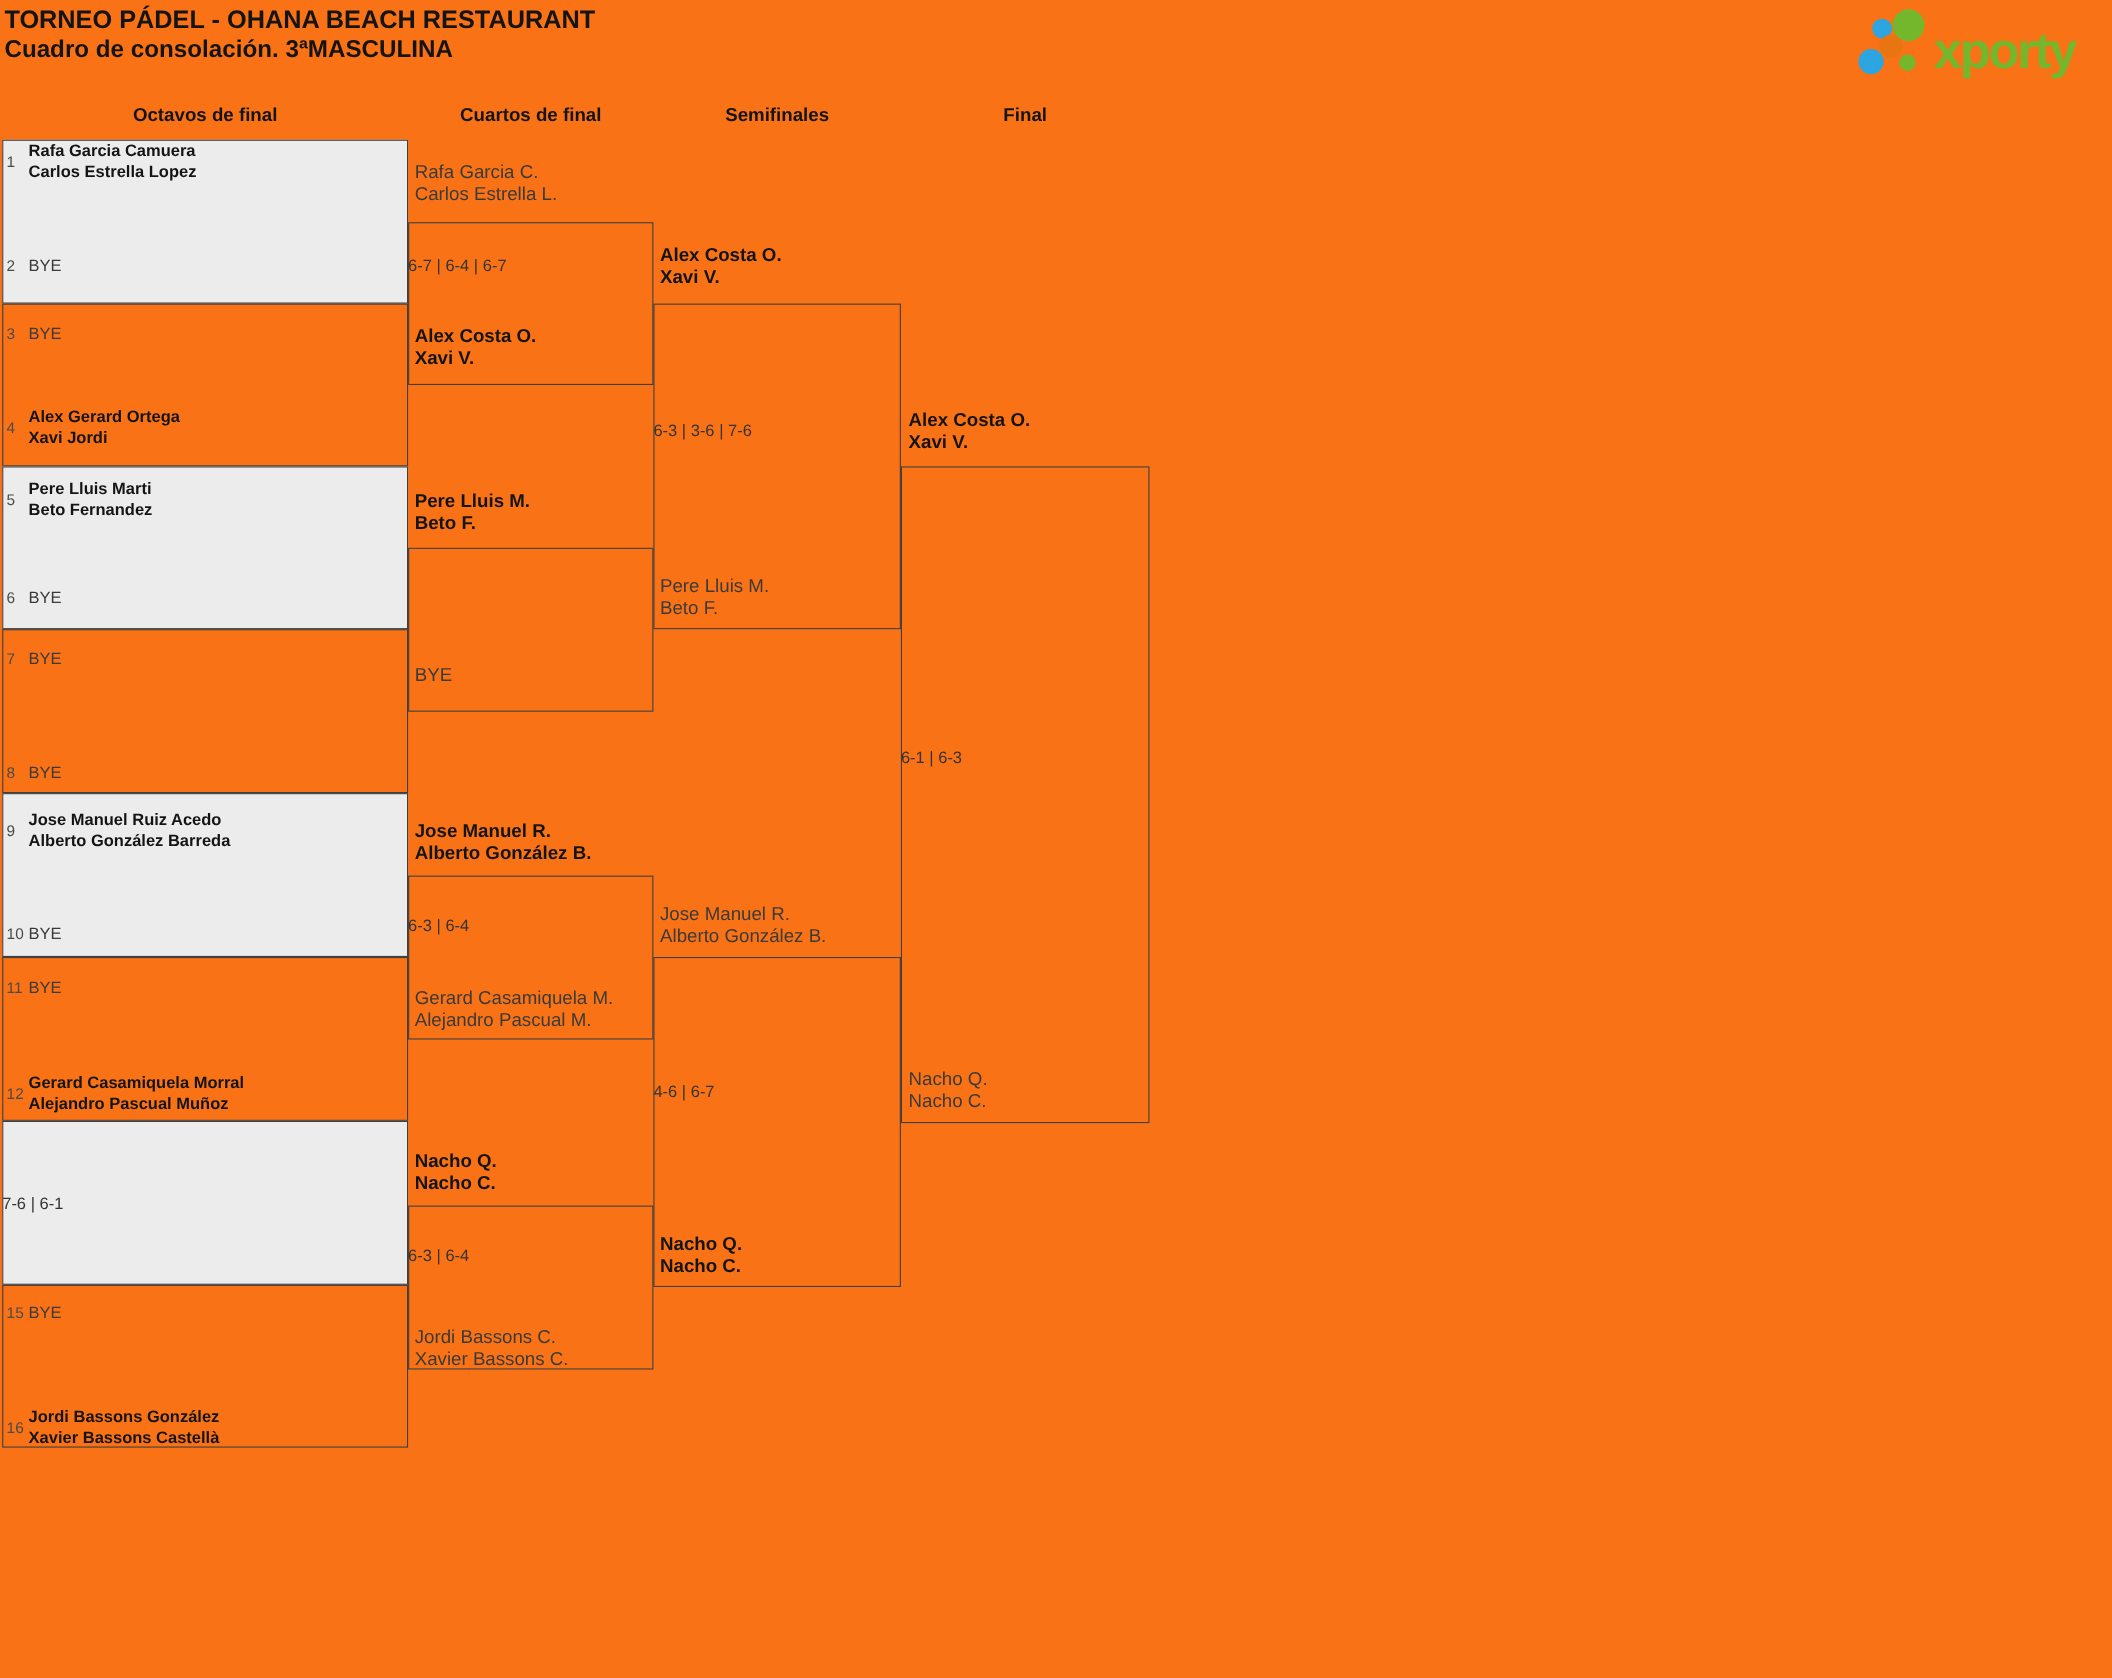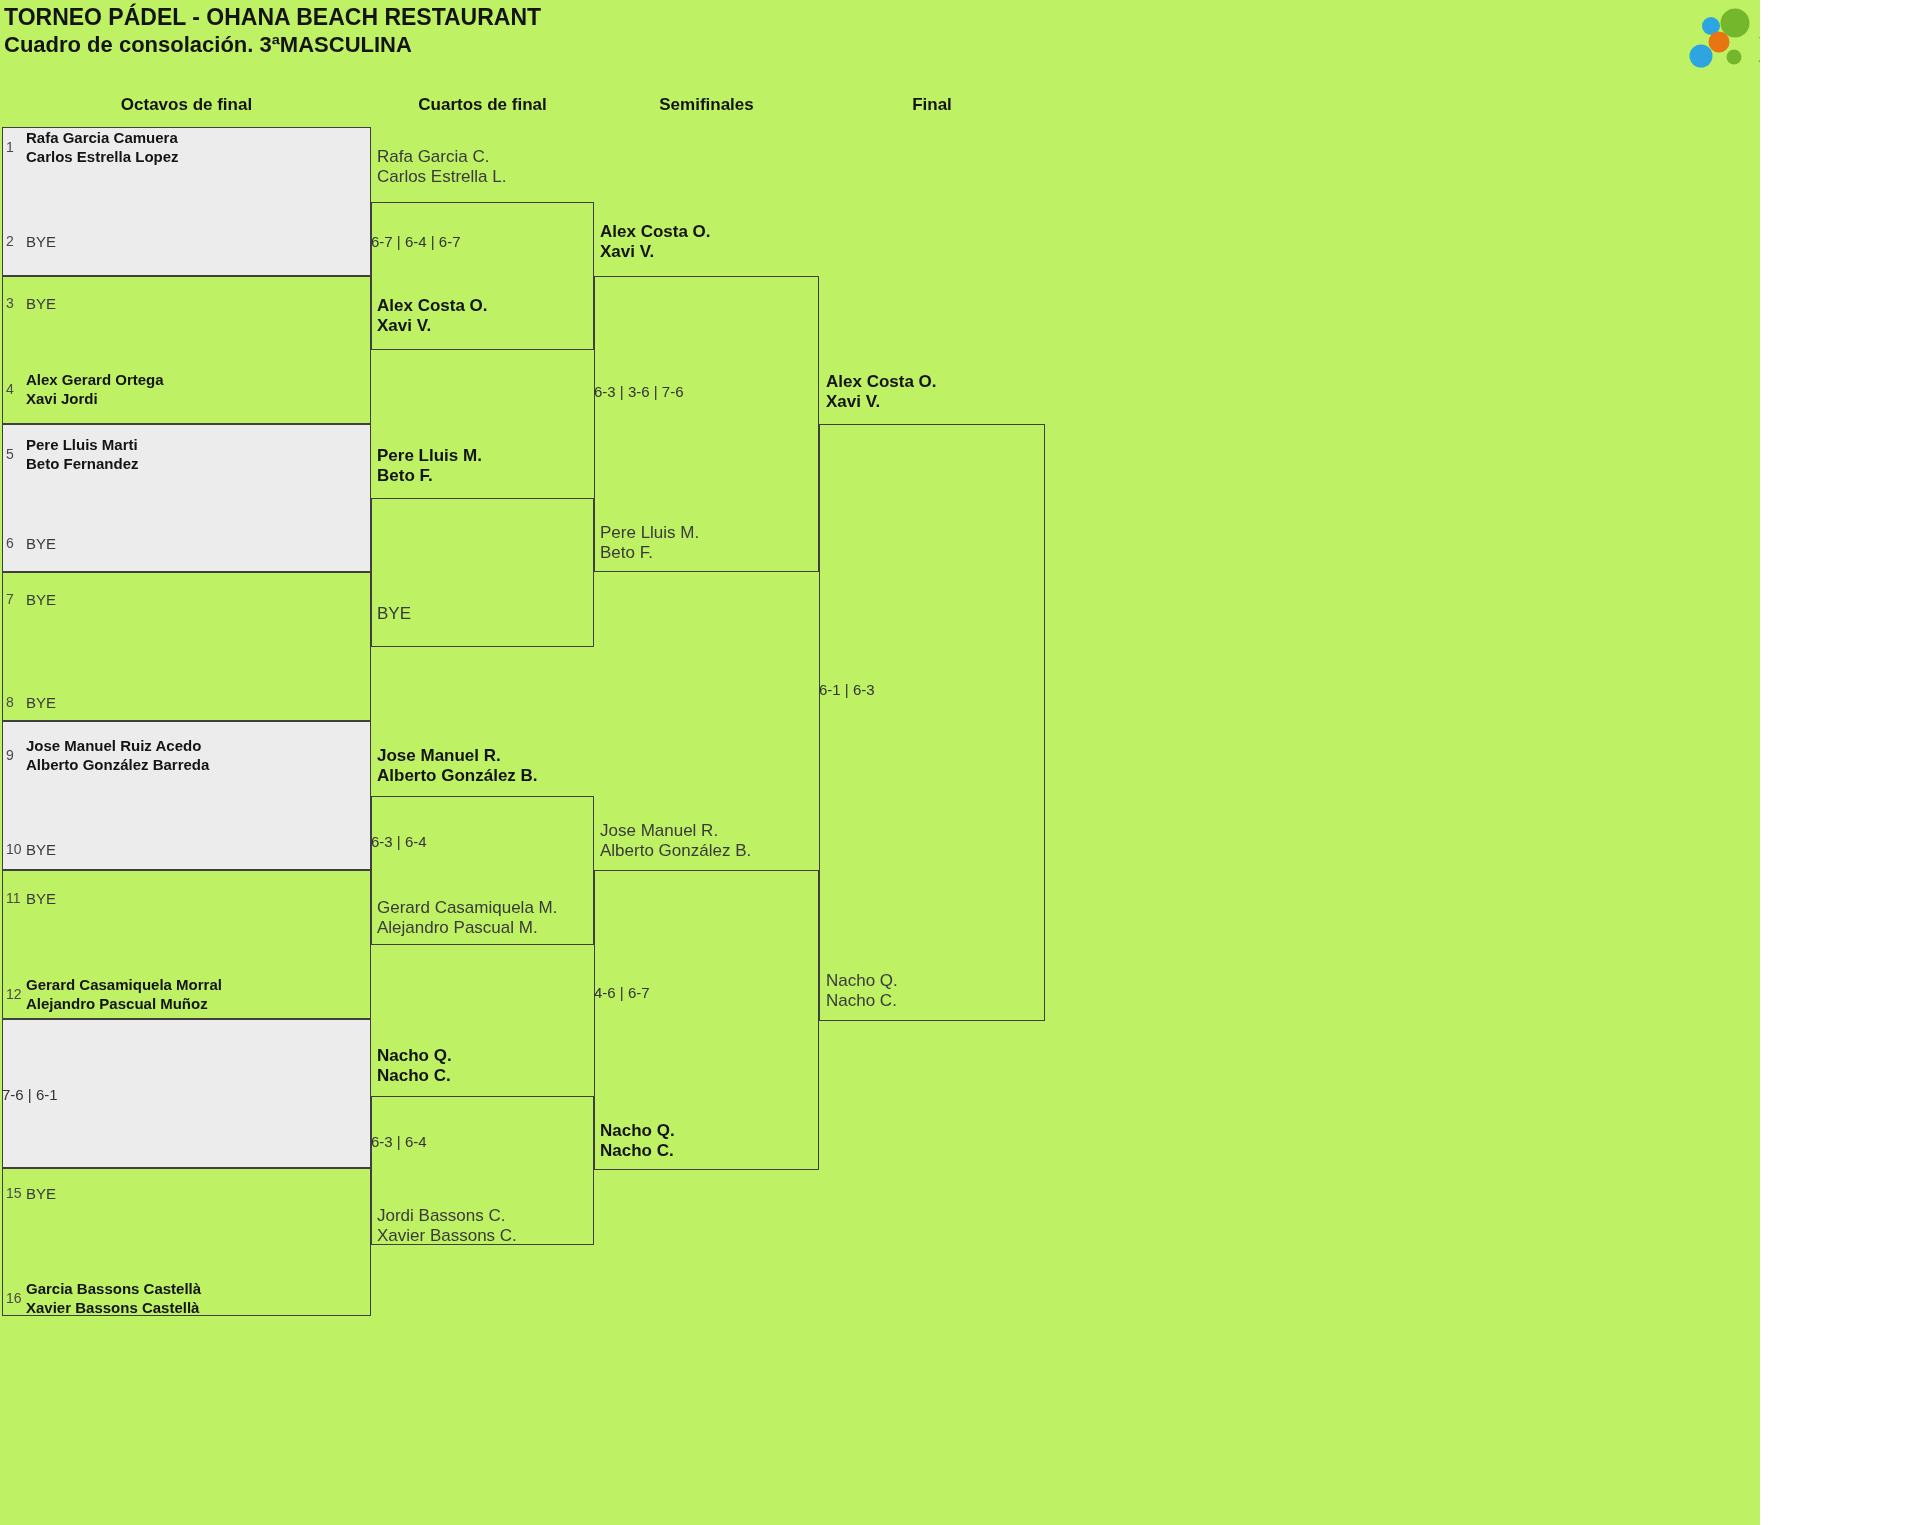--- a/index.html
+++ b/index.html
@@ -1,16 +1,16 @@
 <!DOCTYPE html>
 <html><head>
 <meta charset="utf-8">
 <style>
   html,body{margin:0;padding:0;background:#fff;}
-  #page{position:relative;width:1760px;height:1525px;background:#bef264;overflow:hidden;
+  #page{position:relative;width:1920px;height:1525px;background:#f97316;overflow:hidden;
         font-family:"Liberation Sans", sans-serif;}
   .title{position:absolute;left:4px;top:3px;font-size:23px;line-height:28px;font-weight:700;color:#141414;}
   .subtitle{position:absolute;left:4px;top:31px;font-size:22px;line-height:27px;font-weight:700;color:#141414;}
   .round-h{position:absolute;top:95px;font-size:17px;font-weight:600;color:#141414;text-align:center;}
   .box{position:absolute;border:1px solid #3f3f3f;box-sizing:border-box;background:transparent;}
   .box.gray{background:#ececec;}
   .slot{position:absolute;left:6px;width:358px;display:flex;align-items:center;height:20px;}
   .slot.two{height:40px;}
   .slot .num{flex:0 0 20px;width:20px;font-size:14px;color:#4a4a4a;}
   .slot .names{font-size:15px;line-height:19px;color:#3a3a3a;}
@@ -141,21 +141,21 @@
   </div>
   <div class="slot" style="top:1183px">
     <span class="num">15</span>
     <span class="names">
         <span class="l">BYE</span>
       </span>
   </div>
   <div class="slot two w" style="top:1278px">
     <span class="num">16</span>
     <span class="names">
-      <span class="l">Garcia Bassons Castellà</span>
+      <span class="l">Jordi Bassons González</span>
         <span class="l">Xavier Bassons Castellà</span>
     </span>
   </div>
 
   <div class="score" style="left:2px;top:1086px;width:369px">7-6 | 6-1</div>
 
   <div class="entry" style="left:377px;top:147px">
     <span class="l">Rafa Garcia C.</span>
       <span class="l">Carlos Estrella L.</span>
   </div>

